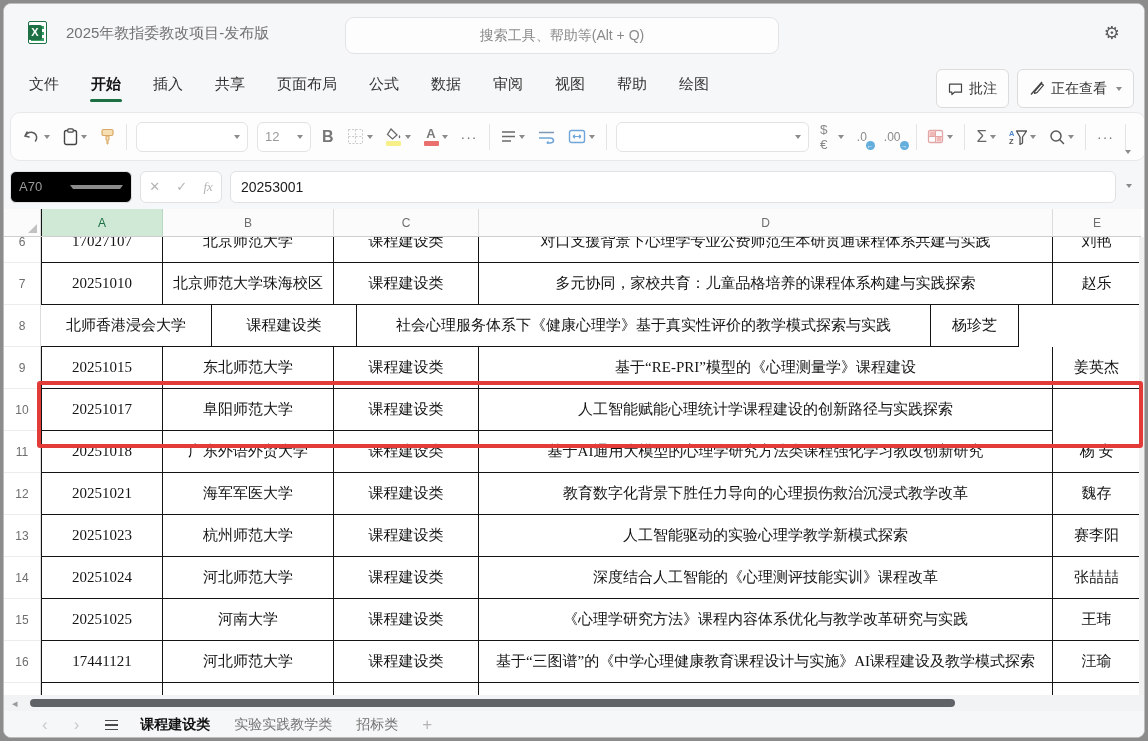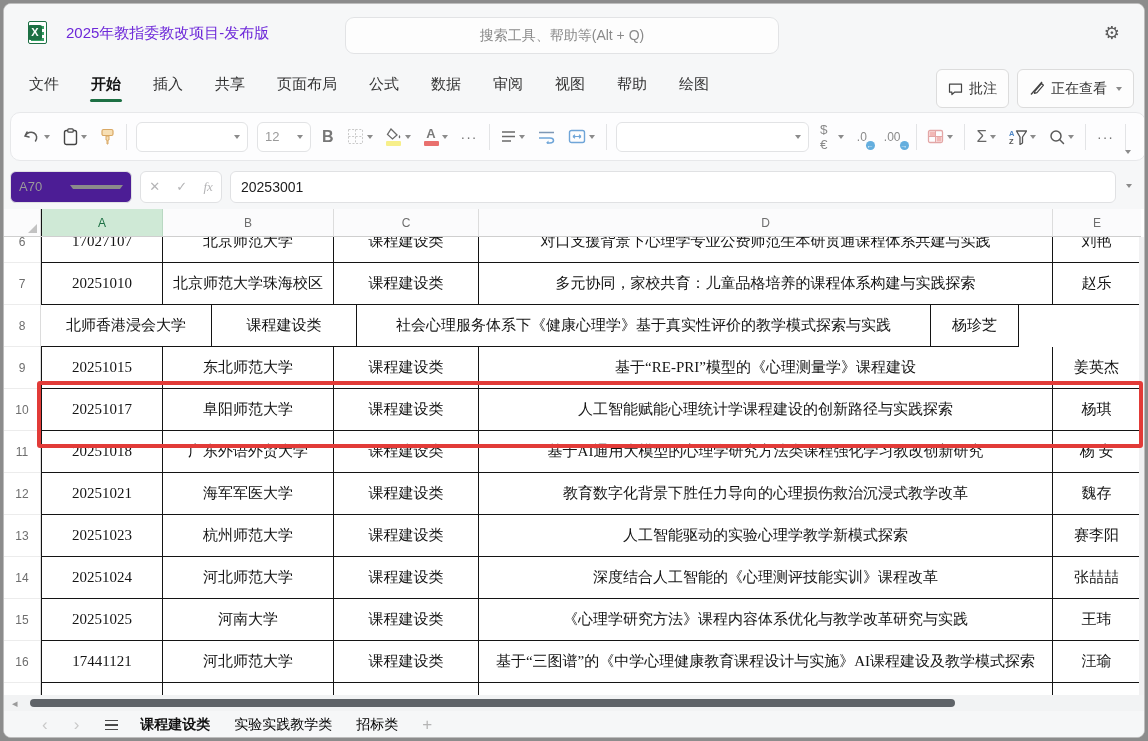--- a/index.html
+++ b/index.html
@@ -6,21 +6,21 @@
   html,body { width:1148px; height:741px; }
   body { font-family:"Liberation Sans","DejaVu Sans",sans-serif; background:#8c8c8c; position:relative; overflow:hidden; }
   .window { position:absolute; inset:3px; background:#f6f7f8; border-radius:8px; overflow:hidden; border:1px solid #bdbdbd; }
 
   
   .titlebar { position:absolute; left:0; top:0; width:100%; height:57px; background:#f6f7f8; }
   .xl-icon { position:absolute; left:24px; top:16px; width:26px; height:25px; }
   .xl-icon .sheet { position:absolute; right:0; top:1px; width:19px; height:23px; background:#fff; border:1px solid #1d7044; border-radius:2px; }
   .xl-icon .sheet i { position:absolute; left:2px; right:2px; height:3px; background:#35a163; }
   .xl-icon .badge { position:absolute; left:0; top:5px; width:14px; height:15px; background:#1d7044; border-radius:2px; color:#fff; font-size:11px; font-weight:bold; text-align:center; line-height:15px; }
-  .doc-title { position:absolute; left:62px; top:20px; font-size:15px; color:#6d28d9; }
+  .doc-title { position:absolute; left:62px; top:20px; font-size:15px; color:#737373; }
   .searchbox { position:absolute; left:341px; top:13px; width:434px; height:37px; background:#fdfdfd; border:1px solid #e2e3e5; border-radius:9px; display:flex; align-items:center; justify-content:center; font-size:14px; color:#8a8a8a; }
   .gearbtn { position:absolute; right:24px; top:18px; font-size:18px; color:#5a5a5a; cursor:default; }
 
   
   .menubar { position:absolute; left:0; top:57px; width:100%; height:46px; display:flex; align-items:center; padding-left:24px; }
   .mtab { font-size:15px; color:#333; margin-right:30px; position:relative; padding:6px 1px; white-space:nowrap; }
   .mtab.active { font-weight:bold; color:#111; }
   .mtab.active::after { content:""; position:absolute; left:0; right:0; bottom:-2px; height:3px; background:#1d7044; border-radius:2px; }
   .menu-right { position:absolute; right:10px; top:8px; display:flex; gap:8px; }
   .chipbtn { height:39px; border:1px solid #dcdcdc; background:#fdfdfd; border-radius:6px; display:flex; align-items:center; gap:6px; padding:12px 11px; font-size:14px; color:#333; }
@@ -39,21 +39,21 @@
   .colorbtn { position:relative; display:inline-flex; flex-direction:column; align-items:center; }
   .colorbtn .bar { width:15px; height:5px; border-radius:1px; margin-top:1px; }
   .dots { font-size:14px; color:#777; letter-spacing:1px; }
   .txtic { font-size:13.5px; color:#8a8a8a; }
   .dec { position:relative; font-size:12px; color:#8a8a8a; padding-right:6px; }
   .dec .bub { position:absolute; right:-2px; bottom:-3px; width:9px; height:9px; border-radius:50%; background:#64aede; color:#fff; font-size:7px; line-height:9px; text-align:center; }
   .collapse-cv { position:absolute; right:14px; bottom:6px; }
 
   
   .formulabar { position:absolute; left:0; top:160px; width:100%; height:45px; display:flex; align-items:center; padding-left:6px; }
-  .namebox { width:122px; height:32px; border:1px solid #e0e1e3; border-radius:6px; background:#4c1d95; display:flex; align-items:center; padding:0 8px; font-size:13px; color:#9a9a9a; }
+  .namebox { width:122px; height:32px; border:1px solid #e0e1e3; border-radius:6px; background:#000000; display:flex; align-items:center; padding:0 8px; font-size:13px; color:#9a9a9a; }
   .namebox span { flex:1; }
   .fxbox { width:82px; height:32px; border:1px solid #e0e1e3; border-radius:6px; background:#fff; margin-left:8px; display:flex; align-items:center; justify-content:space-around; color:#b4b4b6; font-size:13px; }
   .fxbox .fx { font-family:"Liberation Serif",serif; font-style:italic; }
   .formula-input { width:886px; height:32px; border:1px solid #e0e1e3; border-radius:6px; background:#fff; margin-left:8px; display:flex; align-items:center; padding:0 10px; font-size:14px; color:#1c1c1c; }
   .fb-cv { position:absolute; right:12px; top:20px; }
 
   
   .sheet { position:absolute; left:0; top:205px; width:1140px; height:486px; background:#fff; }
   .colhead { position:absolute; left:0; top:0; width:1137px; height:28px; display:flex; background:#fbfbfc; border-bottom:1px solid #cfcfcf; }
   .ch { border-right:1px solid #dcdcdc; display:flex; align-items:center; justify-content:center; font-size:12px; color:#6e6e6e; }
@@ -69,21 +69,21 @@
   .vscroll { position:absolute; right:0; top:28px; width:5px; height:458px; background:#f1f1f2; }
 
   
   .hscroll { position:absolute; left:0; top:691px; width:1142px; height:16px; background:#f2f3f4; display:flex; align-items:center; }
   .hs-arrow { color:#9a9a9a; font-size:11px; margin-left:8px; }
   .hs-thumb { margin-left:12px; width:925px; height:8px; background:#5f6368; border-radius:4px; }
   .sheetbar { position:absolute; left:0; top:707px; width:100%; height:28px; background:#f6f7f8; display:flex; align-items:center; padding-left:38px; font-size:14px; }
   .nav-ch { color:#c9c9c9; font-size:17px; margin-right:26px; }
   .burger { display:inline-flex; flex-direction:column; gap:3px; margin-right:22px; }
   .burger i { display:block; width:13px; height:1.6px; background:#4a4a4a; }
-  .stab { color:#000000; margin-right:24px; white-space:nowrap; }
+  .stab { color:#737373; margin-right:24px; white-space:nowrap; }
   .stab.active { color:#111; font-weight:bold; }
   .plus { color:#b5b5b5; font-size:17px; }
 
   svg { display:block; }
 </style>
 </head>
 <body>
 
 <div class="window">
 
@@ -327,21 +327,20 @@
             <div class="cell w-c">课程建设类</div>
             <div class="cell w-d">基于“RE-PRI”模型的《心理测量学》课程建设</div>
             <div class="cell w-e">姜英杰</div>
           </div>
           <div class="trow">
             <div class="cell gutter w-g">10</div>
             <div class="cell w-a">20251017</div>
             <div class="cell w-b">阜阳师范大学</div>
             <div class="cell w-c">课程建设类</div>
             <div class="cell w-d">人工智能赋能心理统计学课程建设的创新路径与实践探索</div>
-            <div class="cell w-e">杨琪</div>
           </div>
           <div class="trow">
             <div class="cell gutter w-g">11</div>
             <div class="cell w-a">20251018</div>
             <div class="cell w-b">广东外语外贸大学</div>
             <div class="cell w-c">课程建设类</div>
             <div class="cell w-d">基于AI通用大模型的心理学研究方法类课程强化学习教改创新研究</div>
             <div class="cell w-e">杨 安</div>
           </div>
           <div class="trow">

